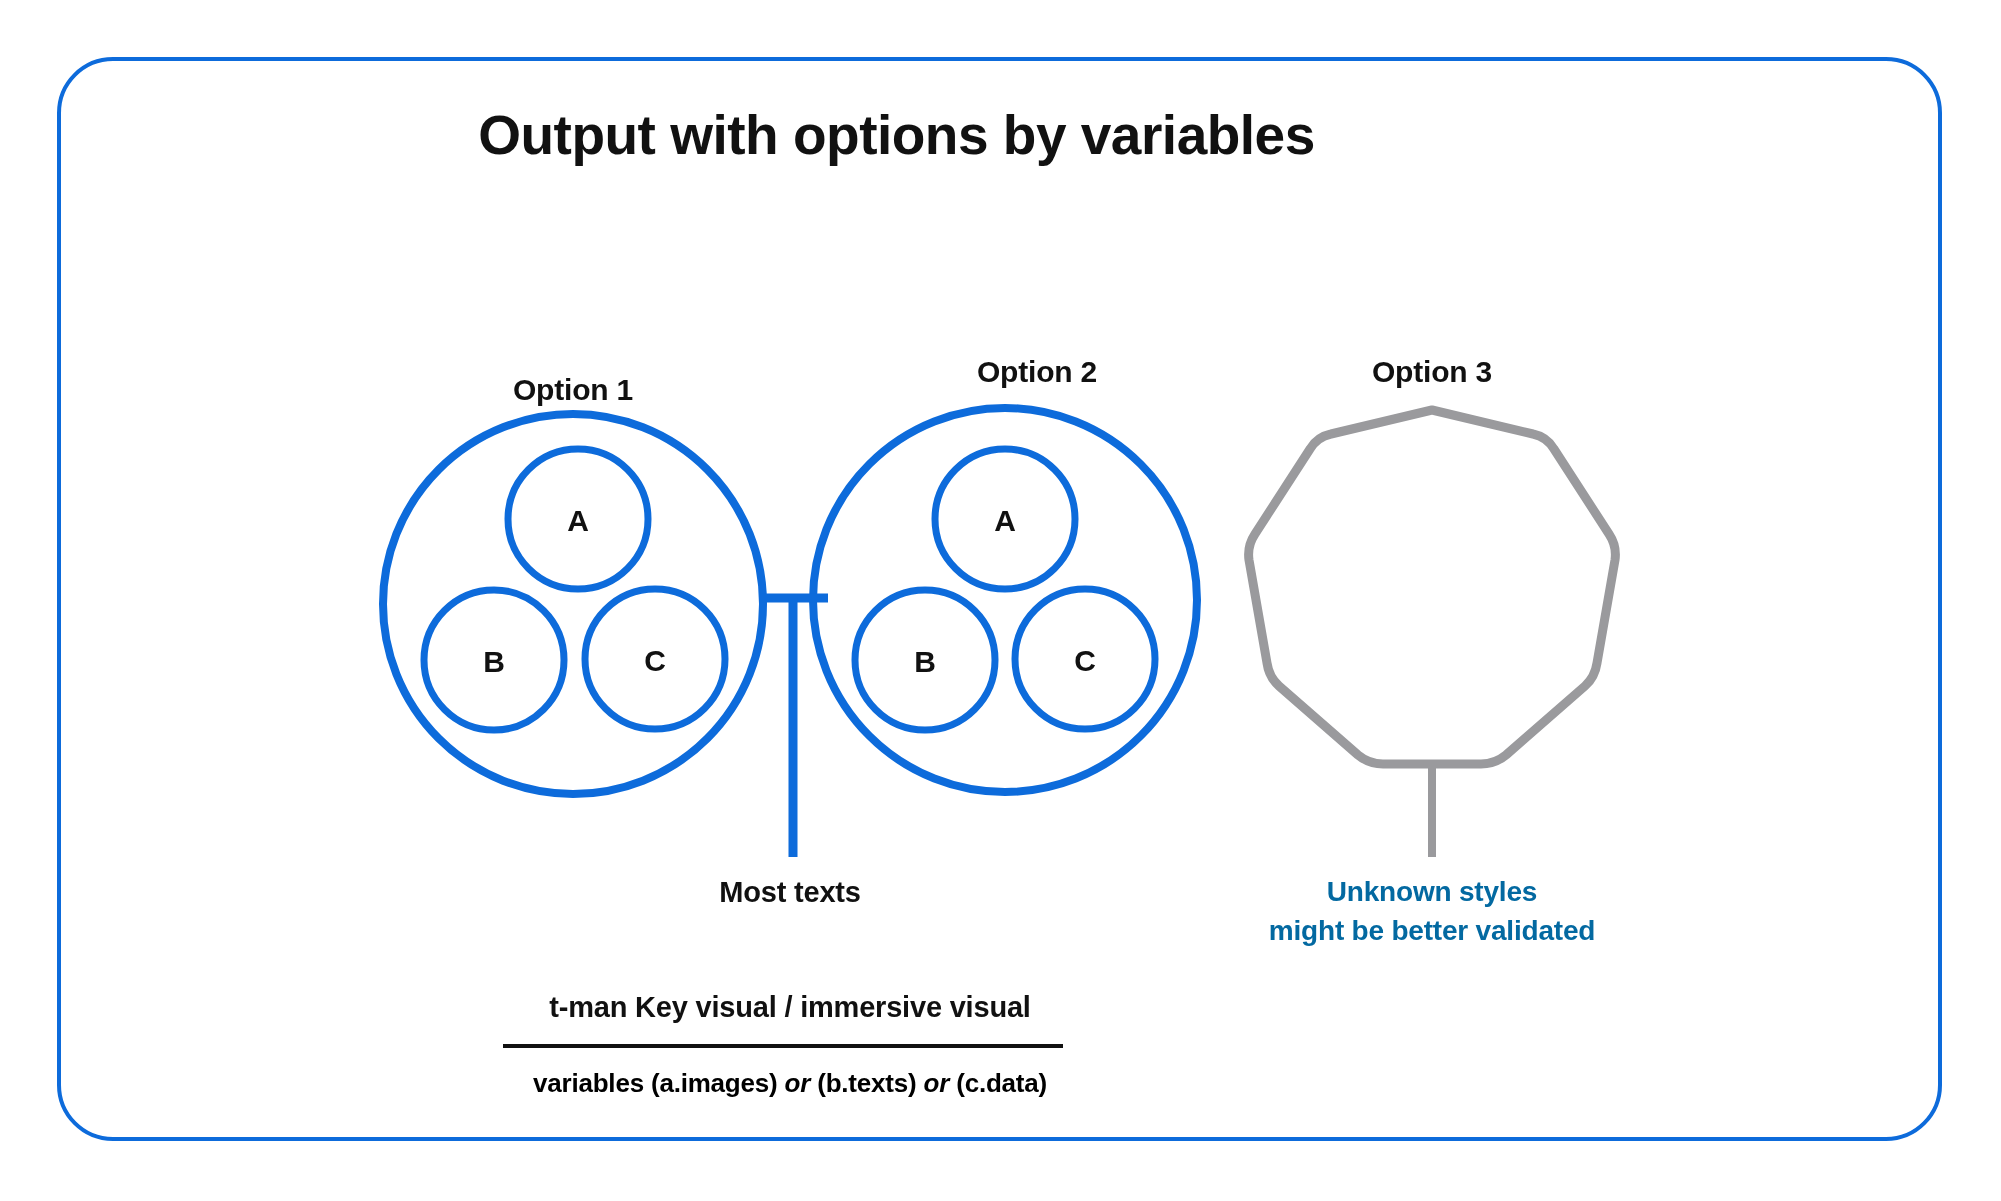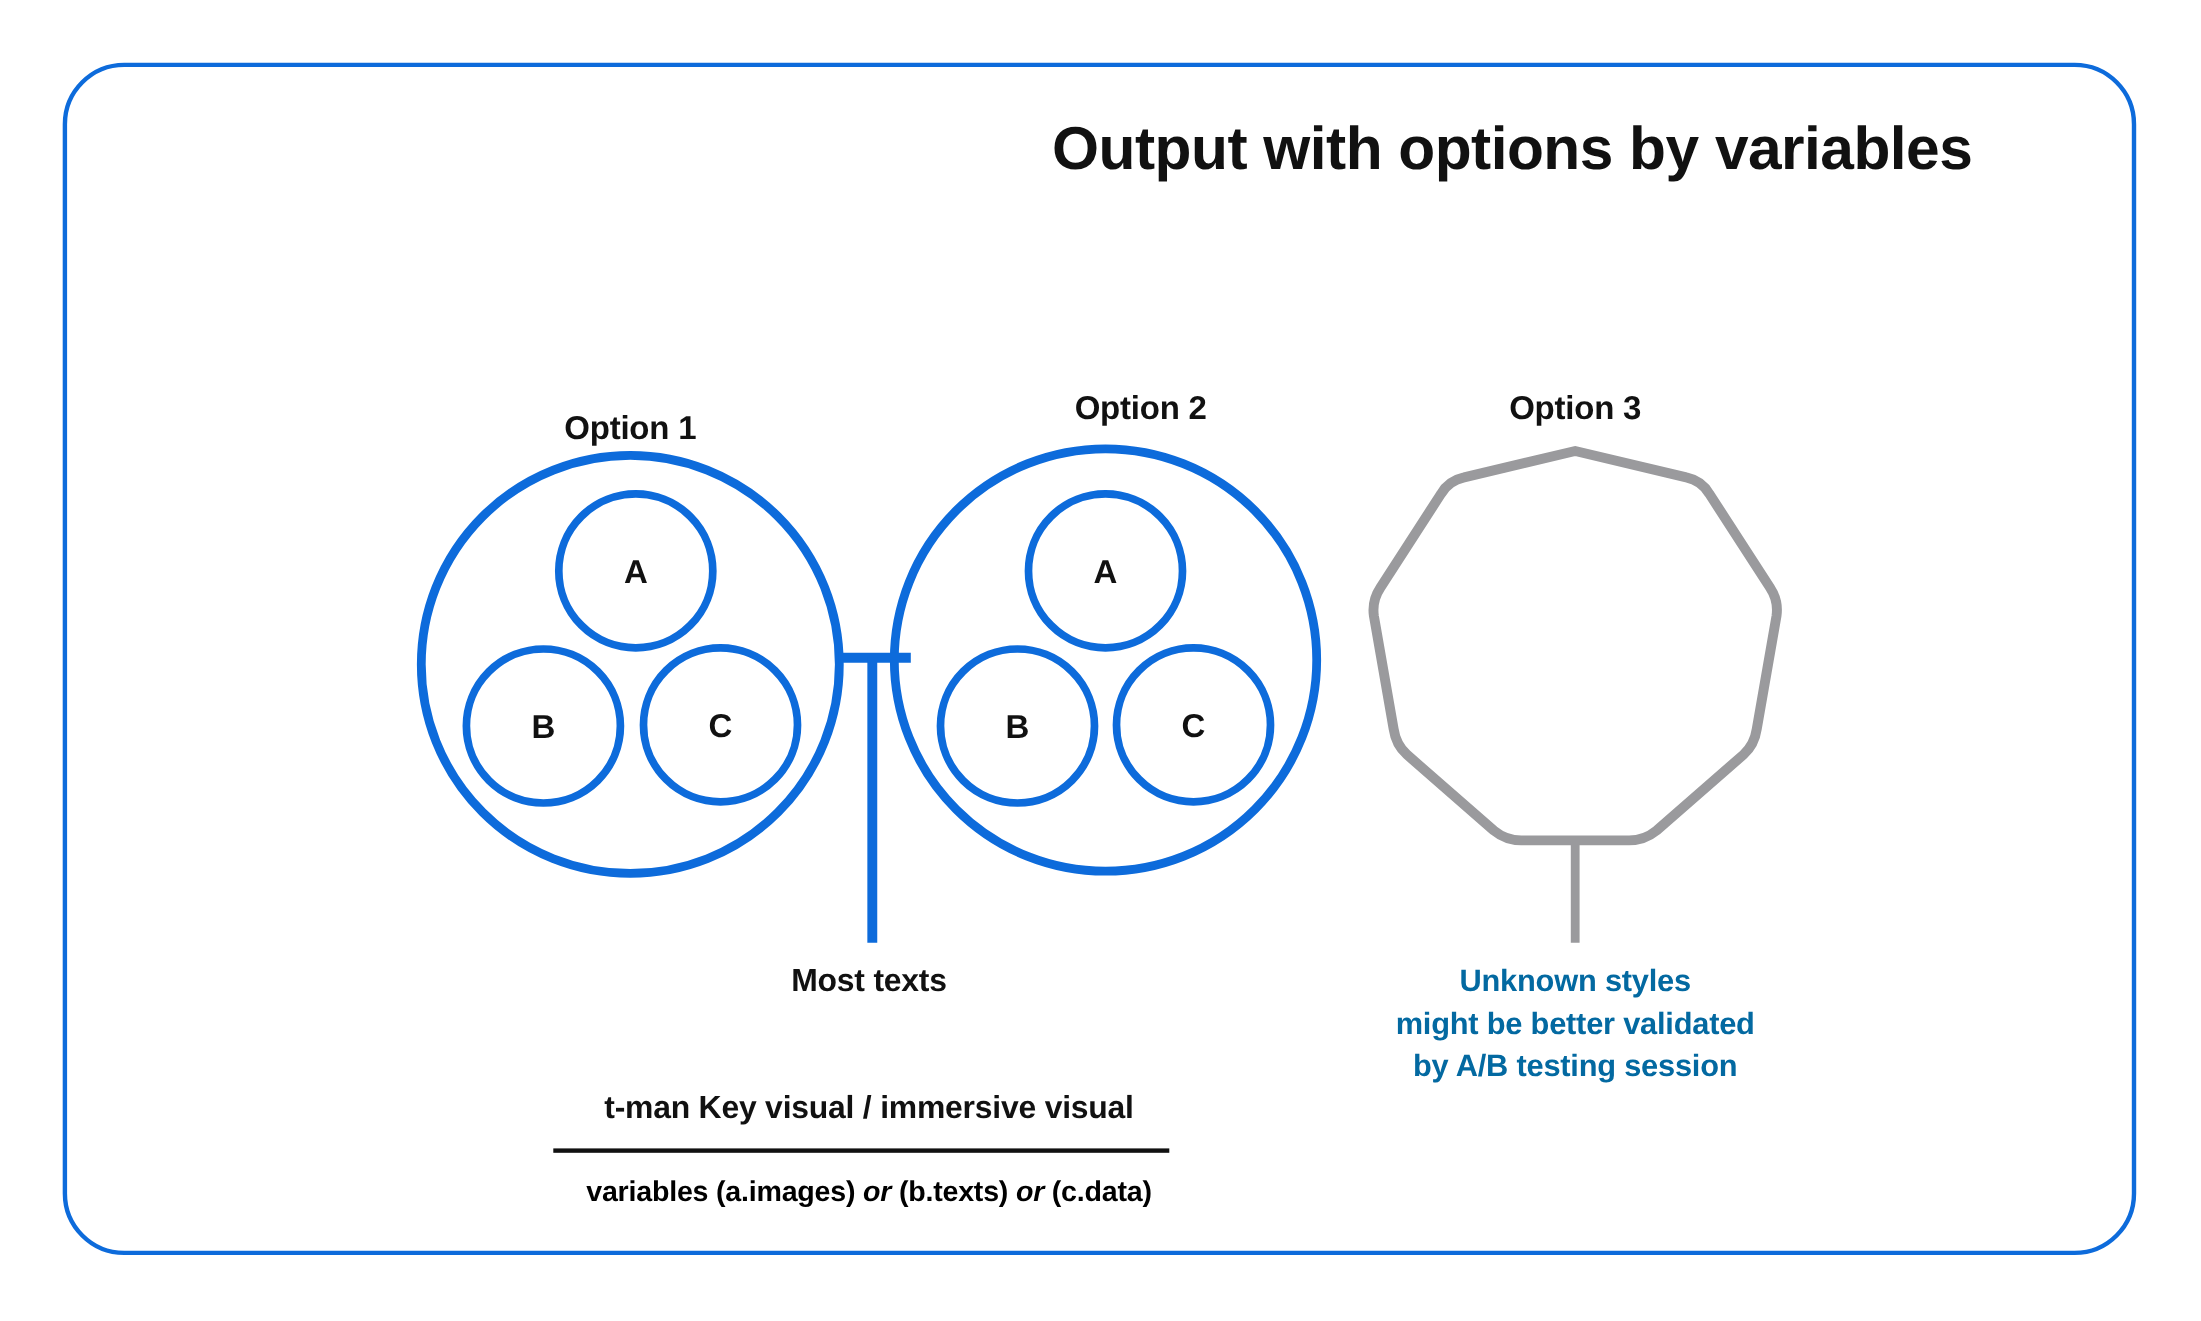--- a/index.html
+++ b/index.html
@@ -31,21 +31,21 @@
     border-radius: 56px;
     box-sizing: border-box;
     background: transparent;
   }
   
   .title {
     position: absolute;
     left: 0;
     top: 108px;
     width: 1793px;
-    text-align: right;
+    text-align: center;
     font-size: 55px;
     font-weight: 700;
     letter-spacing: -0.5px;
     color: #111111;
     line-height: 1;
     white-space: nowrap;
   }
   
   .shapes {
     position: absolute;
@@ -211,16 +211,15 @@
 
   <div class="caption-strong">t-man Key visual / immersive visual</div>
 
   <div class="rule"></div>
 
   <div class="caption-vars"><span>variables (a.images) </span><i>or</i><span> (b.texts) </span><i>or</i><span> (c.data)</span></div>
 
   <div class="caption-gray">
     <div>Unknown styles</div>
     <div>might be better validated</div>
-    <div>by A/B testing session</div>
   </div>
 
 </div>
 
 </body></html>

